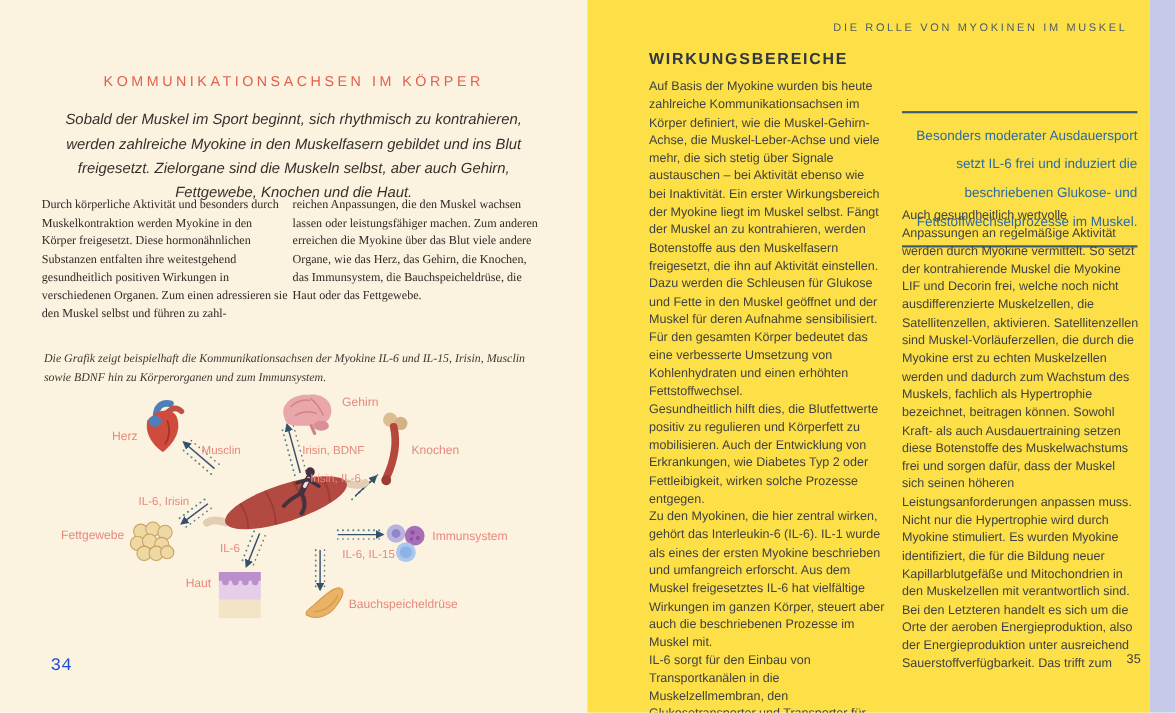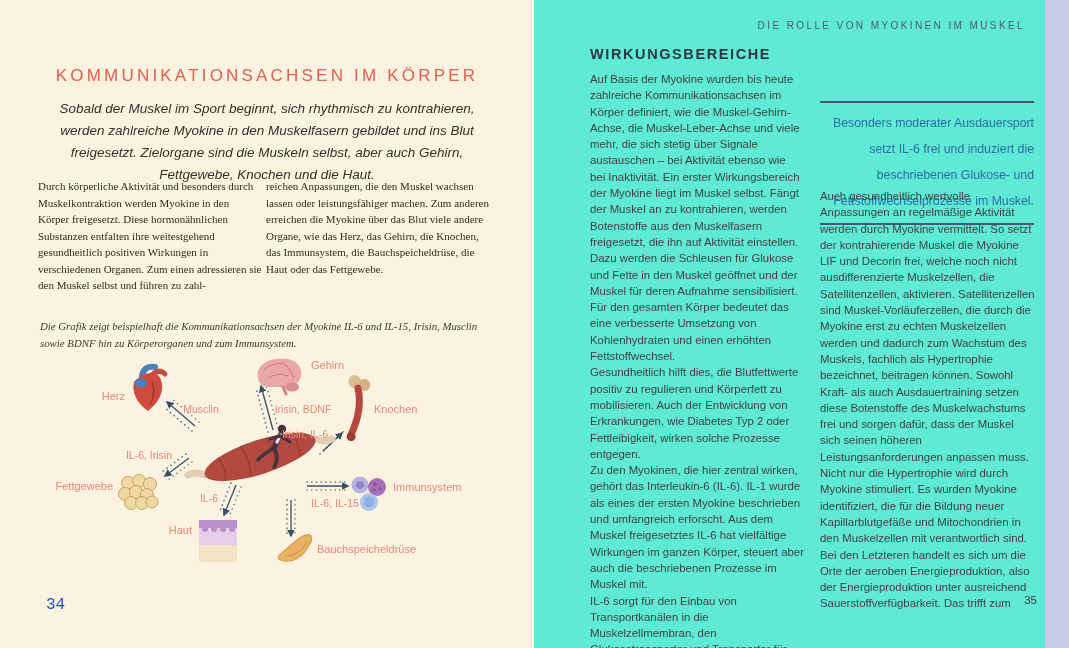--- a/index.html
+++ b/index.html
@@ -5,27 +5,27 @@
   * { box-sizing: border-box; }
   html,body { margin:0; padding:0; }
   body {
     width:1069px; height:648px; position:relative; overflow:hidden;
     background:#ffffff;
     font-family:"Liberation Sans", sans-serif;
   }
   .left-page { position:absolute; left:0; top:0; width:534px; height:648px;
     background:var(--left-page-bg, #fbf2e0); }
   .right-page { position:absolute; left:534px; top:0; width:511px; height:648px;
-    background:#5eead4; }
+    background:#fde047; }
   .edge-strip { position:absolute; left:1045px; top:0; width:24px; height:648px;
     background:var(--edge-strip, #c7c9e8); }
 
   
   .lp-title { position:absolute; left:0; right:0; top:66px; text-align:center;
-    color:var(--title-coral, #e2604d); font-size:17px; letter-spacing:3.2px;
+    color:var(--title-coral, #e2604d); font-size:13px; letter-spacing:3.2px;
     font-weight:500; white-space:nowrap; }
   .lp-intro { position:absolute; left:50px; right:50px; top:98px; text-align:center;
     font-family:Liberation Sans, sans-serif; font-style:italic; font-size:13.5px;
     line-height:1.62; color:#33302a; }
   .lp-col { position:absolute; top:178px; width:224px;
     font-family:"Liberation Serif", serif; font-size:11px; line-height:16.5px;
     color:var(--serif-text, #2f2a24); }
   .lp-col1 { left:38px; }
   .lp-col2 { left:266px; }
   .lp-caption { position:absolute; left:40px; top:318px; width:458px;

